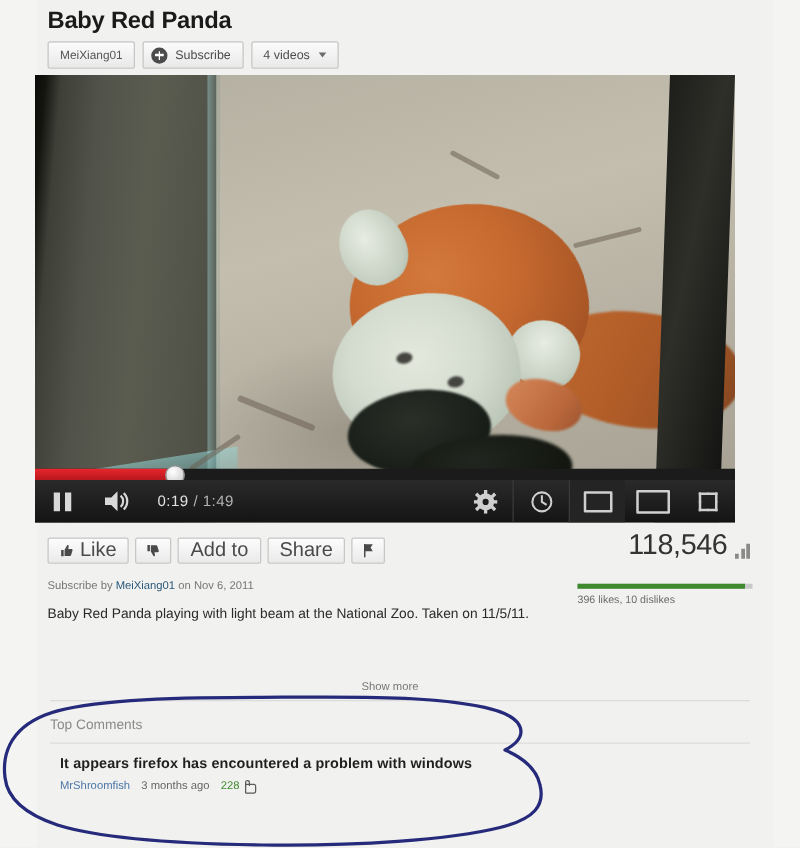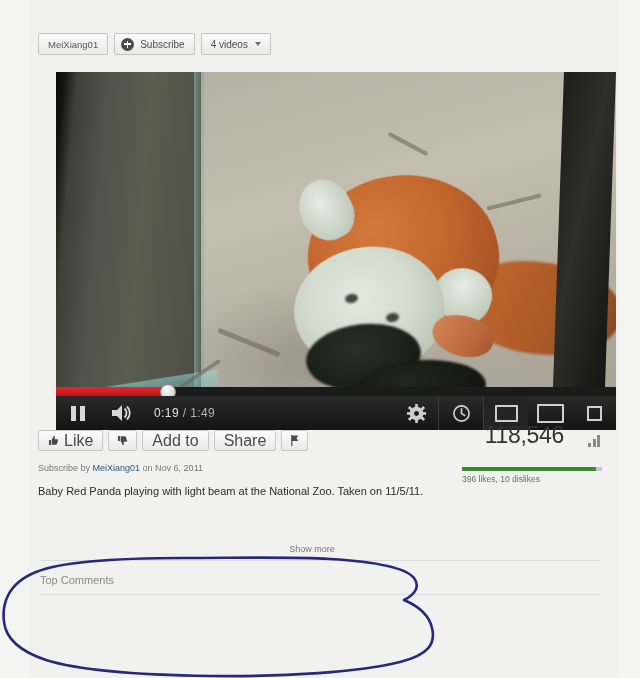--- a/index.html
+++ b/index.html
@@ -72,27 +72,26 @@
     width: 0; height: 0;
     border-left: 3.5px solid transparent;
     border-right: 3.5px solid transparent;
     border-top: 4px solid #6b6b6b;
     margin-left: 7px;
   }
 
   
   #player {
     position: absolute;
-    left: 56px;
+    left: 28px;
     top: 60px;
     width: 560px;
     height: 358px;
     background: #000;
     overflow: hidden;
-    margin-top: 12px;
   }
   .video-frame {
     position: absolute;
     inset: 0;
     background:
       radial-gradient(ellipse 60% 48% at 72% 40%, rgba(205,198,188,0.55), rgba(0,0,0,0) 70%),
       linear-gradient(100deg, #121310 0%, #141512 3%, #3f4038 6%, #53544a 16%,
         #5d5e52 28%, #6d6e61 38%, #8e8c7e 46%, #b9b5a6 56%, #c8c3b4 70%, #bdb8a9 86%, #a9a498 100%);
   }
   
@@ -291,21 +290,21 @@
     color: #4a4a4a;
     white-space: nowrap;
   }
   .act-btn.icon-only { padding: 0 8px; }
   .views-block {
     position: absolute;
     right: 38px;
     top: 424px;
     display: flex;
     align-items: flex-end;
-    gap: 24px;
+    gap: 6px;
   }
   .views-count {
     font-size: 23px;
     color: #333;
     letter-spacing: -0.3px;
     line-height: 1;
   }
   .views-graph {
     width: 14px; height: 13px;
     position: relative;
@@ -447,20 +446,21 @@
   .page-edge-r { position: absolute; right:0; top:0; width: 22px; height: 678px; background: #f4f4f2; }
 </style>
 </head>
 <body>
 
 <div id="page">
 
   <div class="page-edge-l"></div>
   <div class="page-edge-r"></div>
 
+  <div class="video-title">Baby Red Panda</div>
 
   <div class="uploader-row">
     <div class="btn-gray btn-channel">MeiXiang01</div>
     <div class="btn-gray btn-subscribe">
       <span class="plus-icon"></span>
       <span>Subscribe</span>
     </div>
     <div class="btn-gray">
       <span>4 videos</span>
       <span class="caret-down"></span>
@@ -605,20 +605,31 @@
   </div>
 
   <div class="description">Baby Red Panda playing with light beam at the National Zoo. Taken on 11/5/11.</div>
 
   <div class="show-more">Show more</div>
   <div class="divider"></div>
 
   <div class="comments-wrap">
     <div class="top-comments-label">Top Comments</div>
     <div class="comments-rule"></div>
+    <div>
+      <div class="comment-text">It appears firefox has encountered a problem with windows</div>
+      <div class="comment-meta">
+        <span class="comment-author">MrShroomfish</span>
+        <span>3 months ago</span>
+        <span class="comment-votes">
+          <span>228</span>
+          <span class="thumb-mini"></span>
+        </span>
+      </div>
+    </div>
   </div>
 
   <svg id="annotation" viewBox="0 0 460 130">
     <path d="M185,10 C120,10 60,14 36,24 C6,36 2,58 4,74 C6,92 22,104 46,112
              C78,122 140,127 210,128 C285,129 360,124 400,114
              C428,107 436,96 432,80 C429,66 418,58 404,52
              C416,46 420,38 414,30 C406,20 380,14 330,11
              C290,8.5 235,10 185,10 Z" fill="none" stroke="#262a7a" stroke-width="2.6" stroke-linejoin="round" stroke-linecap="round"></path>
   </svg>
 

